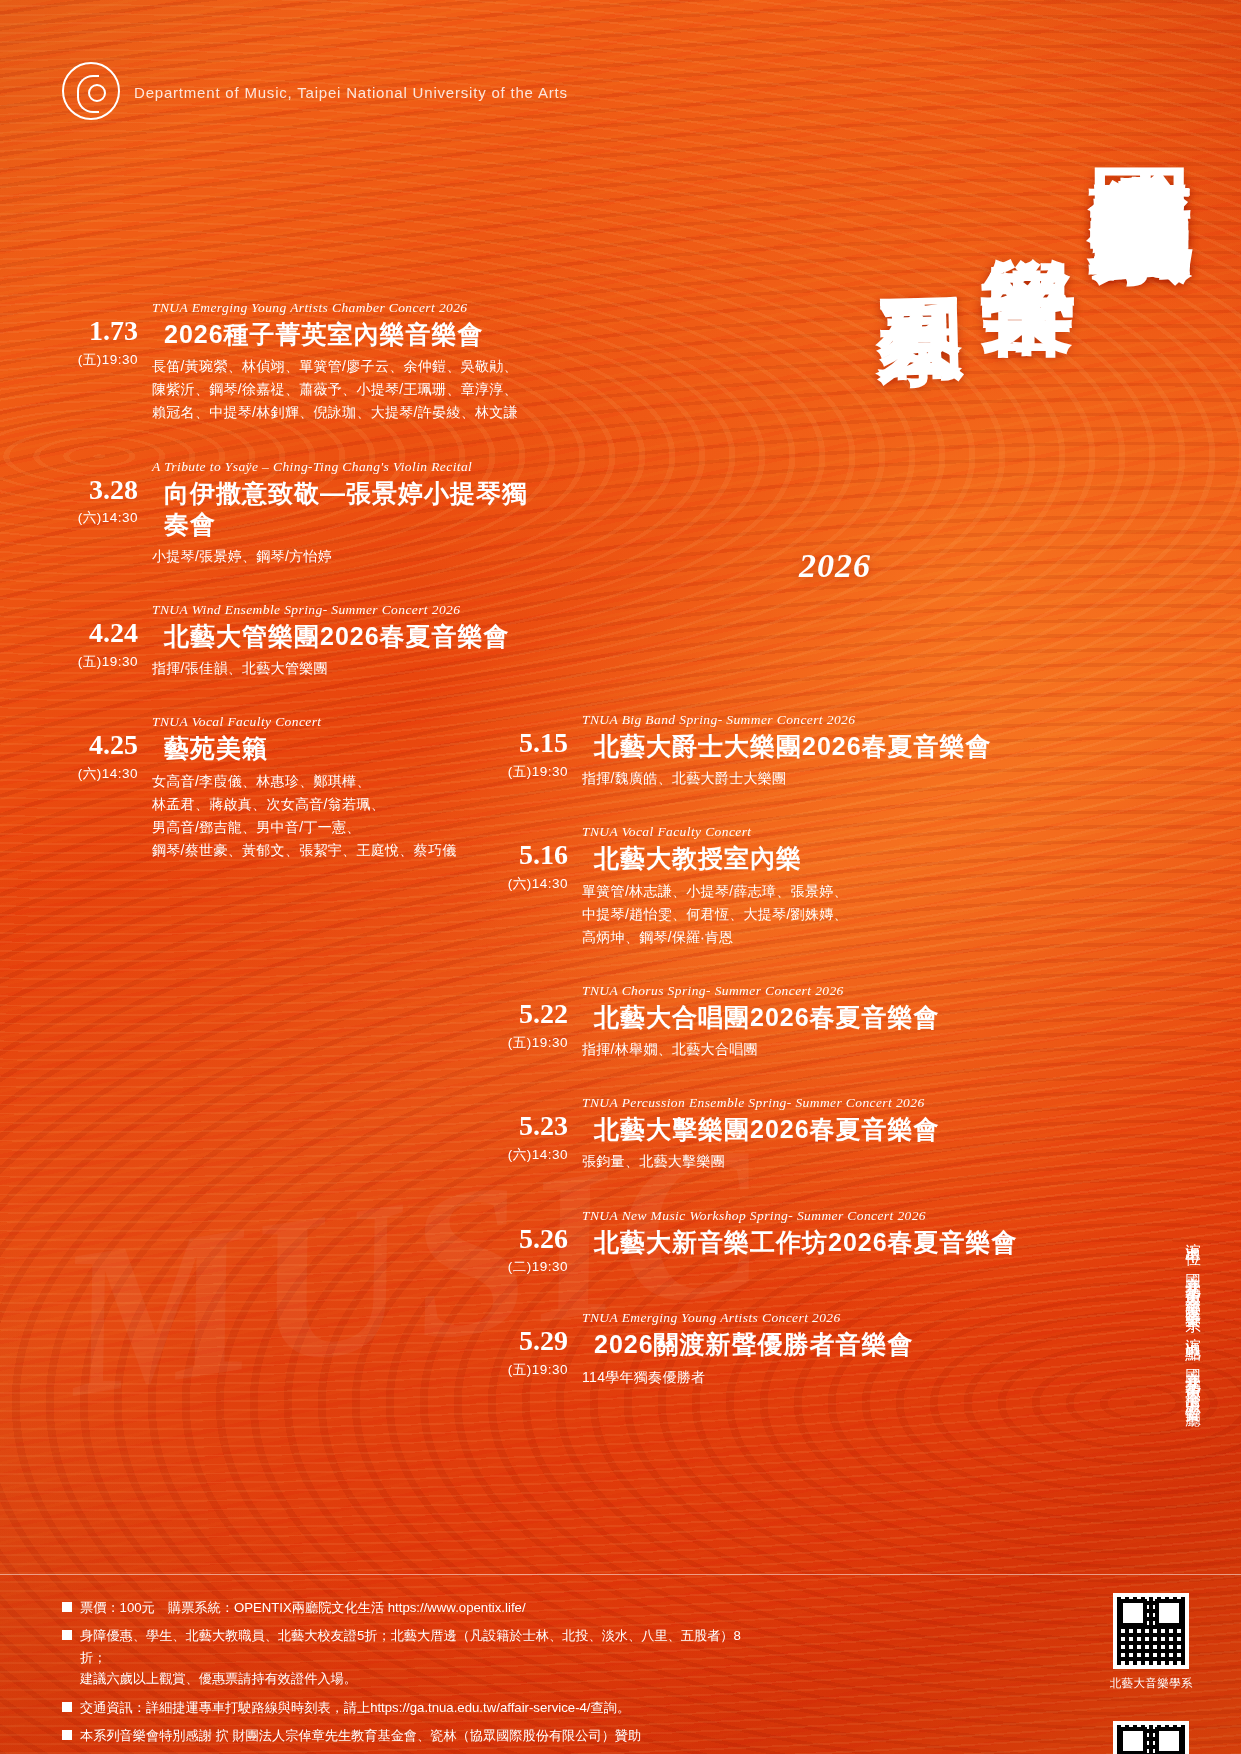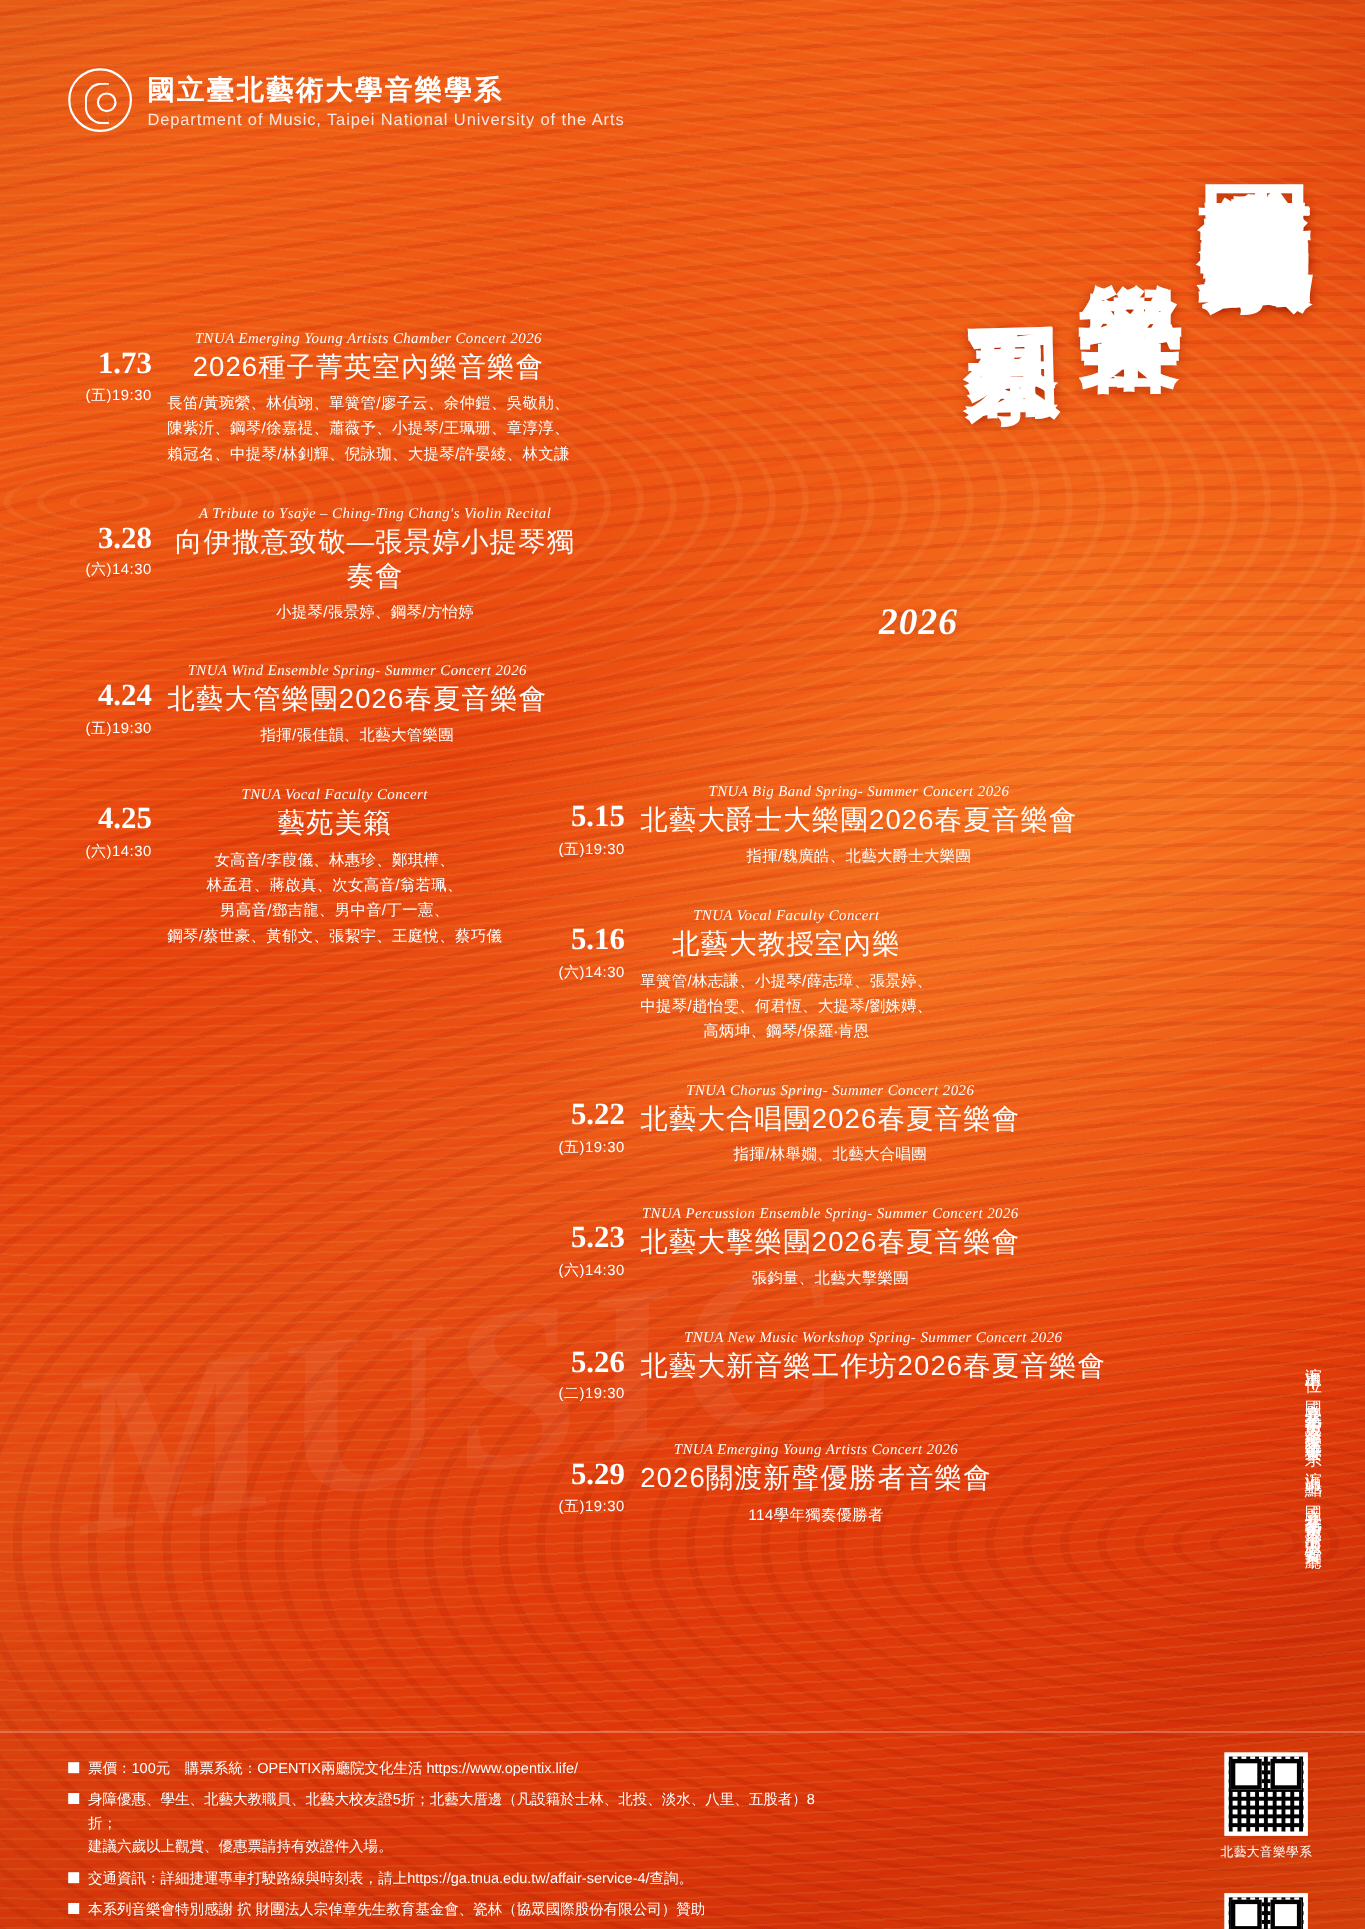--- a/index.html
+++ b/index.html
@@ -140,29 +140,30 @@
     width: 92px; flex: none; text-align: right; padding-right: 14px; color: #fff;
   }
   .item .when .date {
     font-family: "Liberation Serif", serif;
     font-size: 28px; font-weight: 700; line-height: 1.1;
     margin-top: 16px;
   }
   .item .when .dw {
     font-size: 13.5px; letter-spacing: .5px; margin-top: 4px; white-space: nowrap;
   }
-  .item .info { color: #fff; text-align: center; }
+  .item .info { color: #fff; }
   .item .en-title {
     font-family: "Liberation Serif", serif;
     font-style: italic; font-size: 13.5px; letter-spacing: .4px;
     margin-bottom: 3px; white-space: nowrap;
   }
   .item .cn-title {
-    font-size: 25px; font-weight: 400; letter-spacing: 1px; line-height: 1.25;
+    font-size: 25px; font-weight: 700; letter-spacing: 1px; line-height: 1.25;
     margin-bottom: 5px;
+    margin-left: 12px;
   }
   .item .perf {
     font-size: 14px; line-height: 1.65; letter-spacing: .3px;
   }
 
   
   .footer {
     position: absolute; left: 0; right: 0; bottom: 0; height: 180px;
     border-top: 1px solid rgba(255,255,255,.5);
   }
@@ -207,21 +208,20 @@
 
 <div id="poster">
   <div class="waves"></div>
   <div class="waves2"></div>
   <div class="watermark">MUSIC</div>
   <div class="vignette"></div>
 
   <div class="logo-wrap">
     <div class="logo-mark"></div>
     <div class="logo-text">
-      <div class="cn">國立臺北藝術大學音樂學系</div>
       <div class="en">Department of Music, Taipei National University of the Arts</div>
     </div>
   </div>
 
   <div class="calli">
     <span class="c-main">國立臺北藝術大學</span>
     <span class="c-second">音樂學</span>
     <span class="c-third">春夏系列</span>
     <span class="c-year">2026</span>
   </div>

